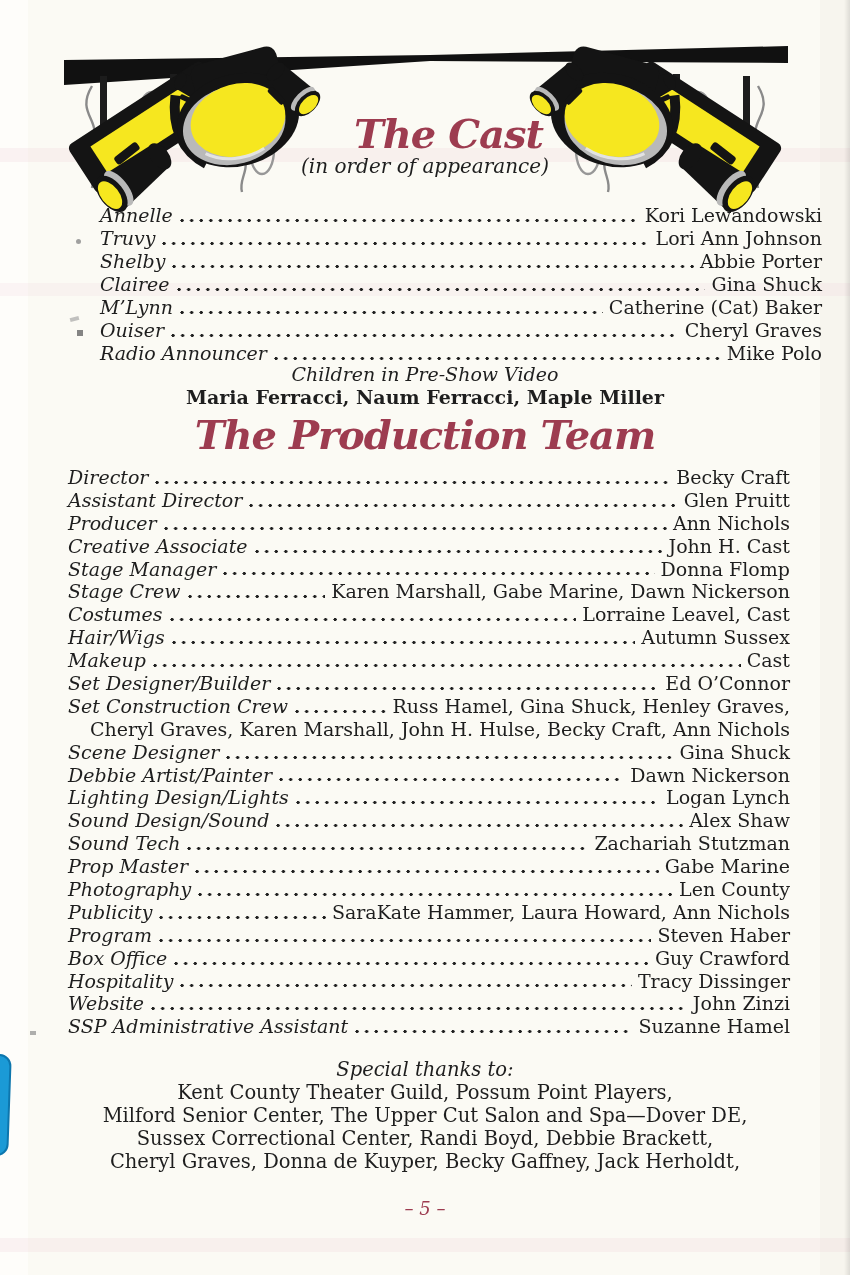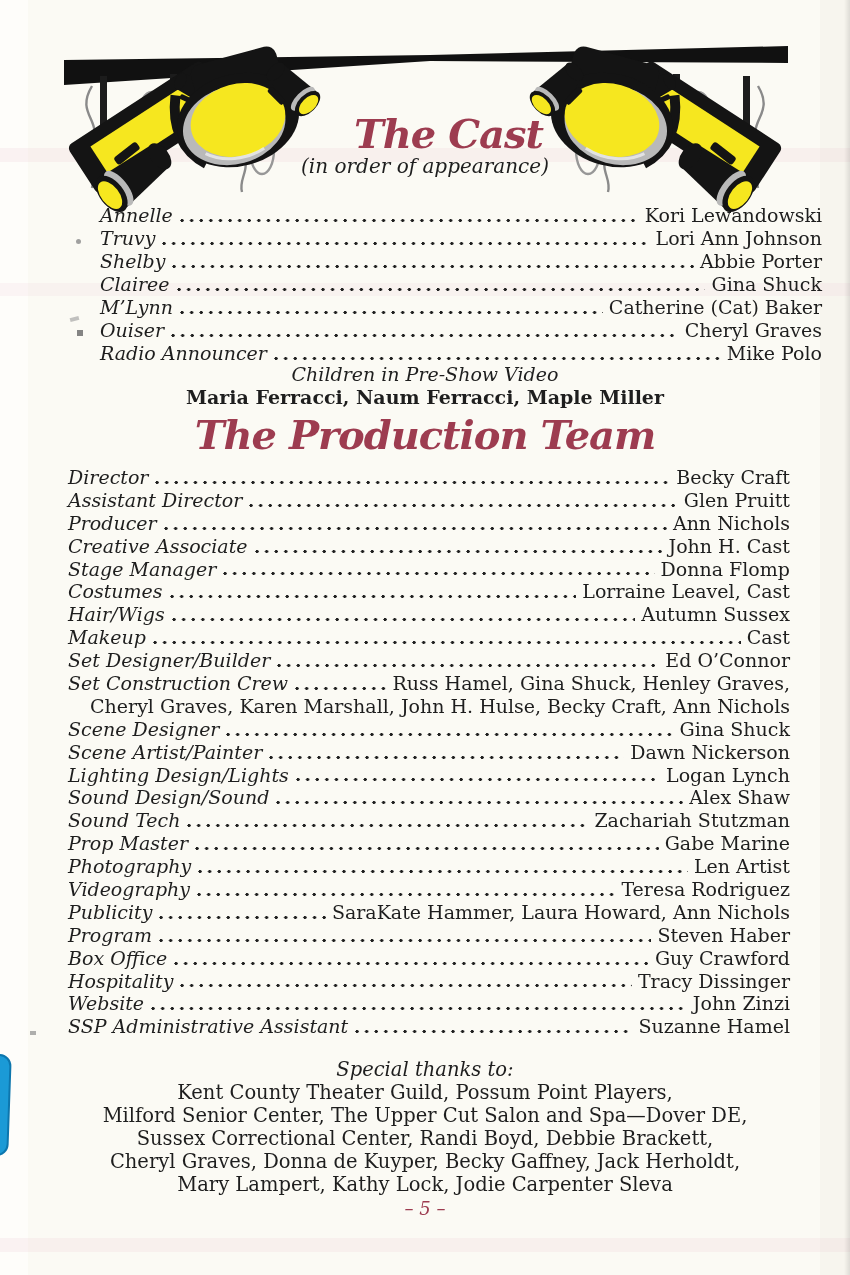--- a/index.html
+++ b/index.html
@@ -189,20 +189,25 @@
     <span class="credit-role">Creative Associate</span>
     <span class="dotted-leader"></span>
     <span class="credit-names">John H. Cast</span>
   </div>
       <div class="credit-row">
     <span class="credit-role">Stage Manager</span>
     <span class="dotted-leader"></span>
     <span class="credit-names">Donna Flomp</span>
   </div>
       <div class="credit-row">
+    <span class="credit-role">Stage Crew</span>
+    <span class="dotted-leader"></span>
+    <span class="credit-names">Karen Marshall, Gabe Marine, Dawn Nickerson</span>
+  </div>
+      <div class="credit-row">
     <span class="credit-role">Costumes</span>
     <span class="dotted-leader"></span>
     <span class="credit-names">Lorraine Leavel, Cast</span>
   </div>
       <div class="credit-row">
     <span class="credit-role">Hair/Wigs</span>
     <span class="dotted-leader"></span>
     <span class="credit-names">Autumn Sussex</span>
   </div>
       <div class="credit-row">
@@ -220,21 +225,21 @@
     <span class="dotted-leader"></span>
     <span class="credit-names">Russ Hamel, Gina Shuck, Henley Graves,</span>
   </div>
       <div class="credit-continuation">Cheryl Graves, Karen Marshall, John H. Hulse, Becky Craft, Ann Nichols</div>
       <div class="credit-row">
     <span class="credit-role">Scene Designer</span>
     <span class="dotted-leader"></span>
     <span class="credit-names">Gina Shuck</span>
   </div>
       <div class="credit-row">
-    <span class="credit-role">Scene Artist/Painter</span>
+    <span class="credit-role">Debbie Artist/Painter</span>
     <span class="dotted-leader"></span>
     <span class="credit-names">Dawn Nickerson</span>
   </div>
       <div class="credit-row">
     <span class="credit-role">Lighting Design/Lights</span>
     <span class="dotted-leader"></span>
     <span class="credit-names">Logan Lynch</span>
   </div>
       <div class="credit-row">
     <span class="credit-role">Sound Design/Sound</span>
@@ -247,26 +252,21 @@
     <span class="credit-names">Zachariah Stutzman</span>
   </div>
       <div class="credit-row">
     <span class="credit-role">Prop Master</span>
     <span class="dotted-leader"></span>
     <span class="credit-names">Gabe Marine</span>
   </div>
       <div class="credit-row">
     <span class="credit-role">Photography</span>
     <span class="dotted-leader"></span>
-    <span class="credit-names">Len Artist</span>
-  </div>
-      <div class="credit-row">
-    <span class="credit-role">Videography</span>
-    <span class="dotted-leader"></span>
-    <span class="credit-names">Teresa Rodriguez</span>
+    <span class="credit-names">Len County</span>
   </div>
       <div class="credit-row">
     <span class="credit-role">Publicity</span>
     <span class="dotted-leader"></span>
     <span class="credit-names">SaraKate Hammer, Laura Howard, Ann Nichols</span>
   </div>
       <div class="credit-row">
     <span class="credit-role">Program</span>
     <span class="dotted-leader"></span>
     <span class="credit-names">Steven Haber</span>
@@ -293,21 +293,20 @@
   </div>
     </div>
 
   <div class="thanks">
     <div class="thanks-label">Special thanks to:</div>
     <div id="thanks-lines">
         <div class="thanks-line">Kent County Theater Guild, Possum Point Players,</div>
         <div class="thanks-line">Milford Senior Center, The Upper Cut Salon and Spa—Dover DE,</div>
         <div class="thanks-line">Sussex Correctional Center, Randi Boyd, Debbie Brackett,</div>
         <div class="thanks-line">Cheryl Graves, Donna de Kuyper, Becky Gaffney, Jack Herholdt,</div>
-        <div class="thanks-line">Mary Lampert, Kathy Lock, Jodie Carpenter Sleva</div>
       </div>
   </div>
 
   <div class="page-number">– 5 –</div>
 
   <div class="artifact blue-capsule"></div>
   <div class="artifact speck1"></div>
   <div class="artifact speck2"></div>
   <div class="artifact speck3"></div>
   <div class="artifact speck4"></div>

